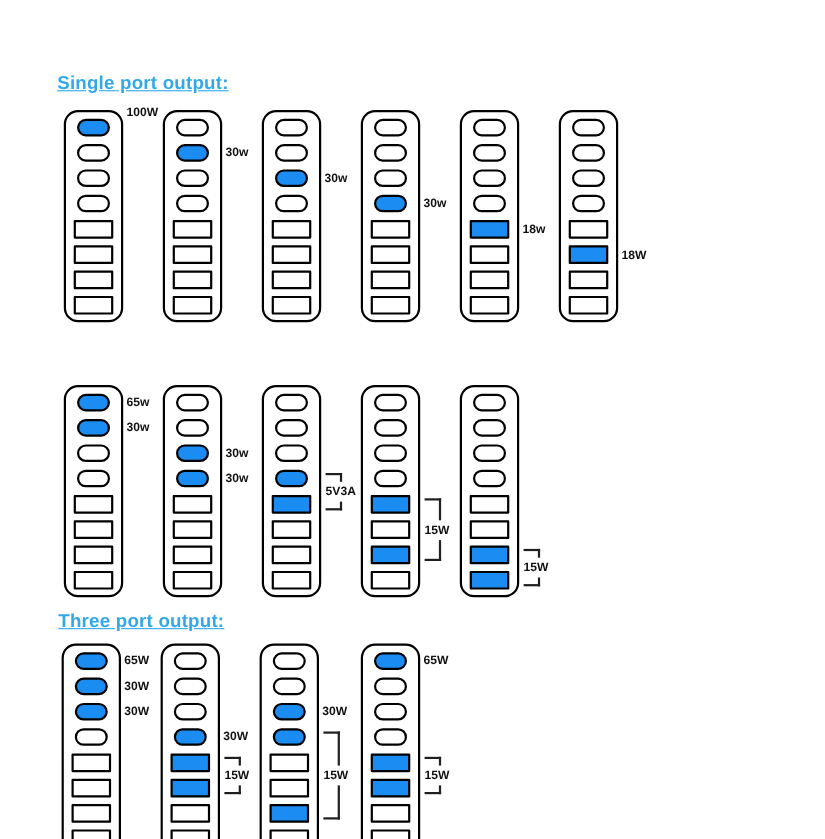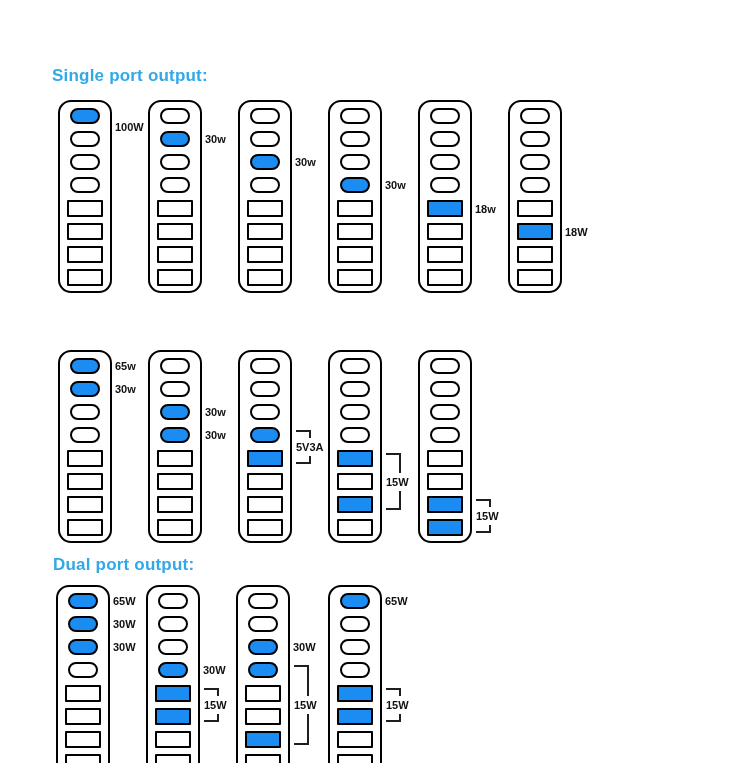--- a/index.html
+++ b/index.html
@@ -10,20 +10,21 @@
     background: #ffffff;
     overflow: hidden;
     font-family: "Liberation Sans", sans-serif;
   }
   .section-title {
     position: absolute;
     font-size: 17px;
     font-weight: 700;
     letter-spacing: 0.2px;
     white-space: nowrap;
+    text-decoration: underline;
   }
   .charger {
     position: absolute;
     width: 54px;
     height: 193px;
     border: 2.5px solid #000000;
     border-radius: 13px;
     background: #ffffff;
     box-sizing: border-box;
   }
@@ -53,21 +54,21 @@
     <div class="charger" style="left: 58px; top: 100px;">
       <div class="port pill" style="top: 5.5px; background: rgb(27, 140, 242);"></div>
       <div class="port pill" style="top: 28.5px;"></div>
       <div class="port pill" style="top: 51.5px;"></div>
       <div class="port pill" style="top: 74.5px;"></div>
       <div class="port rect" style="top: 97.5px;"></div>
       <div class="port rect" style="top: 120.5px;"></div>
       <div class="port rect" style="top: 143.5px;"></div>
       <div class="port rect" style="top: 166.5px;"></div>
     </div>
-    <div class="wattage-label" style="left: 115px; top: 120px;">100W</div>
+    <div class="wattage-label" style="left: 115px; top: 95px;">100W</div>
     <div class="charger" style="left: 148px; top: 100px;">
       <div class="port pill" style="top: 5.5px;"></div>
       <div class="port pill" style="top: 28.5px; background: rgb(27, 140, 242);"></div>
       <div class="port pill" style="top: 51.5px;"></div>
       <div class="port pill" style="top: 74.5px;"></div>
       <div class="port rect" style="top: 97.5px;"></div>
       <div class="port rect" style="top: 120.5px;"></div>
       <div class="port rect" style="top: 143.5px;"></div>
       <div class="port rect" style="top: 166.5px;"></div>
     </div>
@@ -178,21 +179,21 @@
       <div class="port rect" style="top: 97.5px;"></div>
       <div class="port rect" style="top: 120.5px;"></div>
       <div class="port rect" style="top: 143.5px; background: rgb(27, 140, 242);"></div>
       <div class="port rect" style="top: 166.5px; background: rgb(27, 140, 242);"></div>
     </div>
     <div class="bracket-line" style="left: 476px; top: 499px; width: 15px; height: 2px; background: rgb(31, 31, 31);"></div>
     <div class="bracket-line" style="left: 489px; top: 499px; width: 2px; height: 8px; background: rgb(31, 31, 31);"></div>
     <div class="bracket-line" style="left: 489px; top: 525px; width: 2px; height: 8px; background: rgb(31, 31, 31);"></div>
     <div class="bracket-line" style="left: 476px; top: 531px; width: 15px; height: 2px; background: rgb(31, 31, 31);"></div>
     <div class="bracket-label" style="left: 476px; top: 509px;">15W</div>
-    <div class="section-title" style="left: 53px; top: 555px; color: rgb(49, 168, 232);">Dual port output:</div>
+    <div class="section-title" style="left: 53px; top: 555px; color: rgb(49, 168, 232);">Three port output:</div>
     <div class="charger" style="left: 56px; top: 585px;">
       <div class="port pill" style="top: 5.5px; background: rgb(27, 140, 242);"></div>
       <div class="port pill" style="top: 28.5px; background: rgb(27, 140, 242);"></div>
       <div class="port pill" style="top: 51.5px; background: rgb(27, 140, 242);"></div>
       <div class="port pill" style="top: 74.5px;"></div>
       <div class="port rect" style="top: 97.5px;"></div>
       <div class="port rect" style="top: 120.5px;"></div>
       <div class="port rect" style="top: 143.5px;"></div>
       <div class="port rect" style="top: 166.5px;"></div>
     </div>

